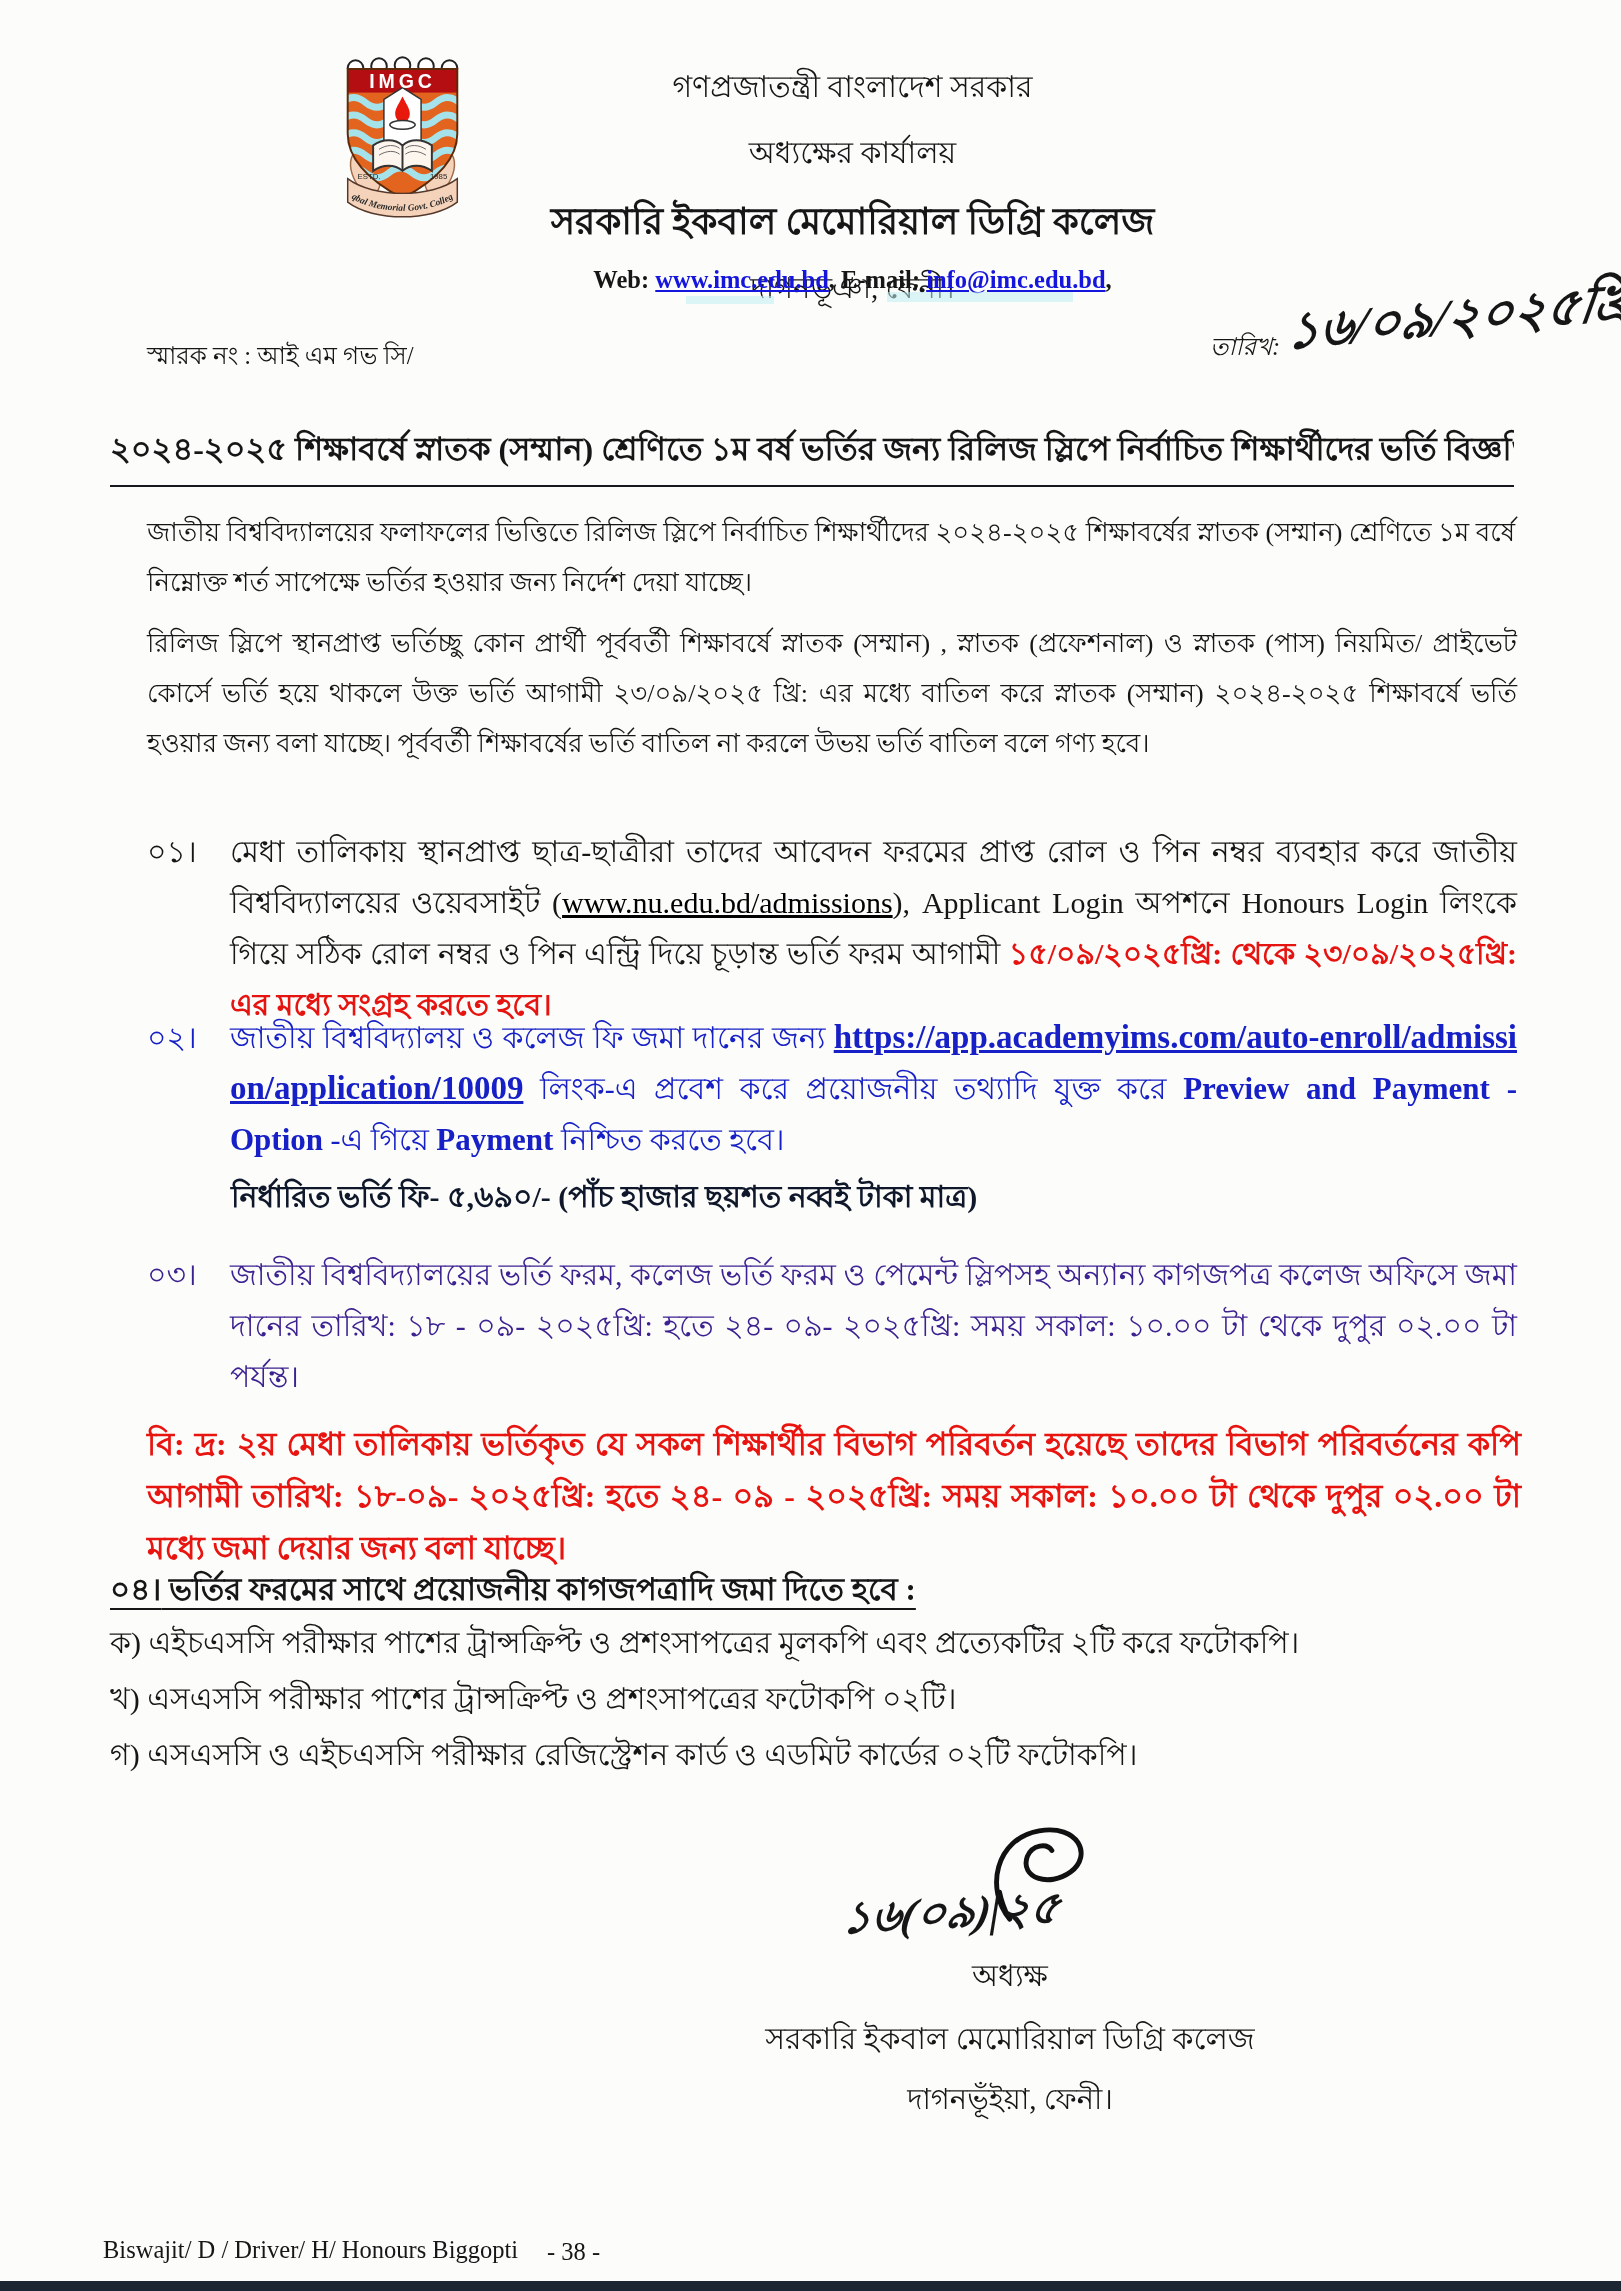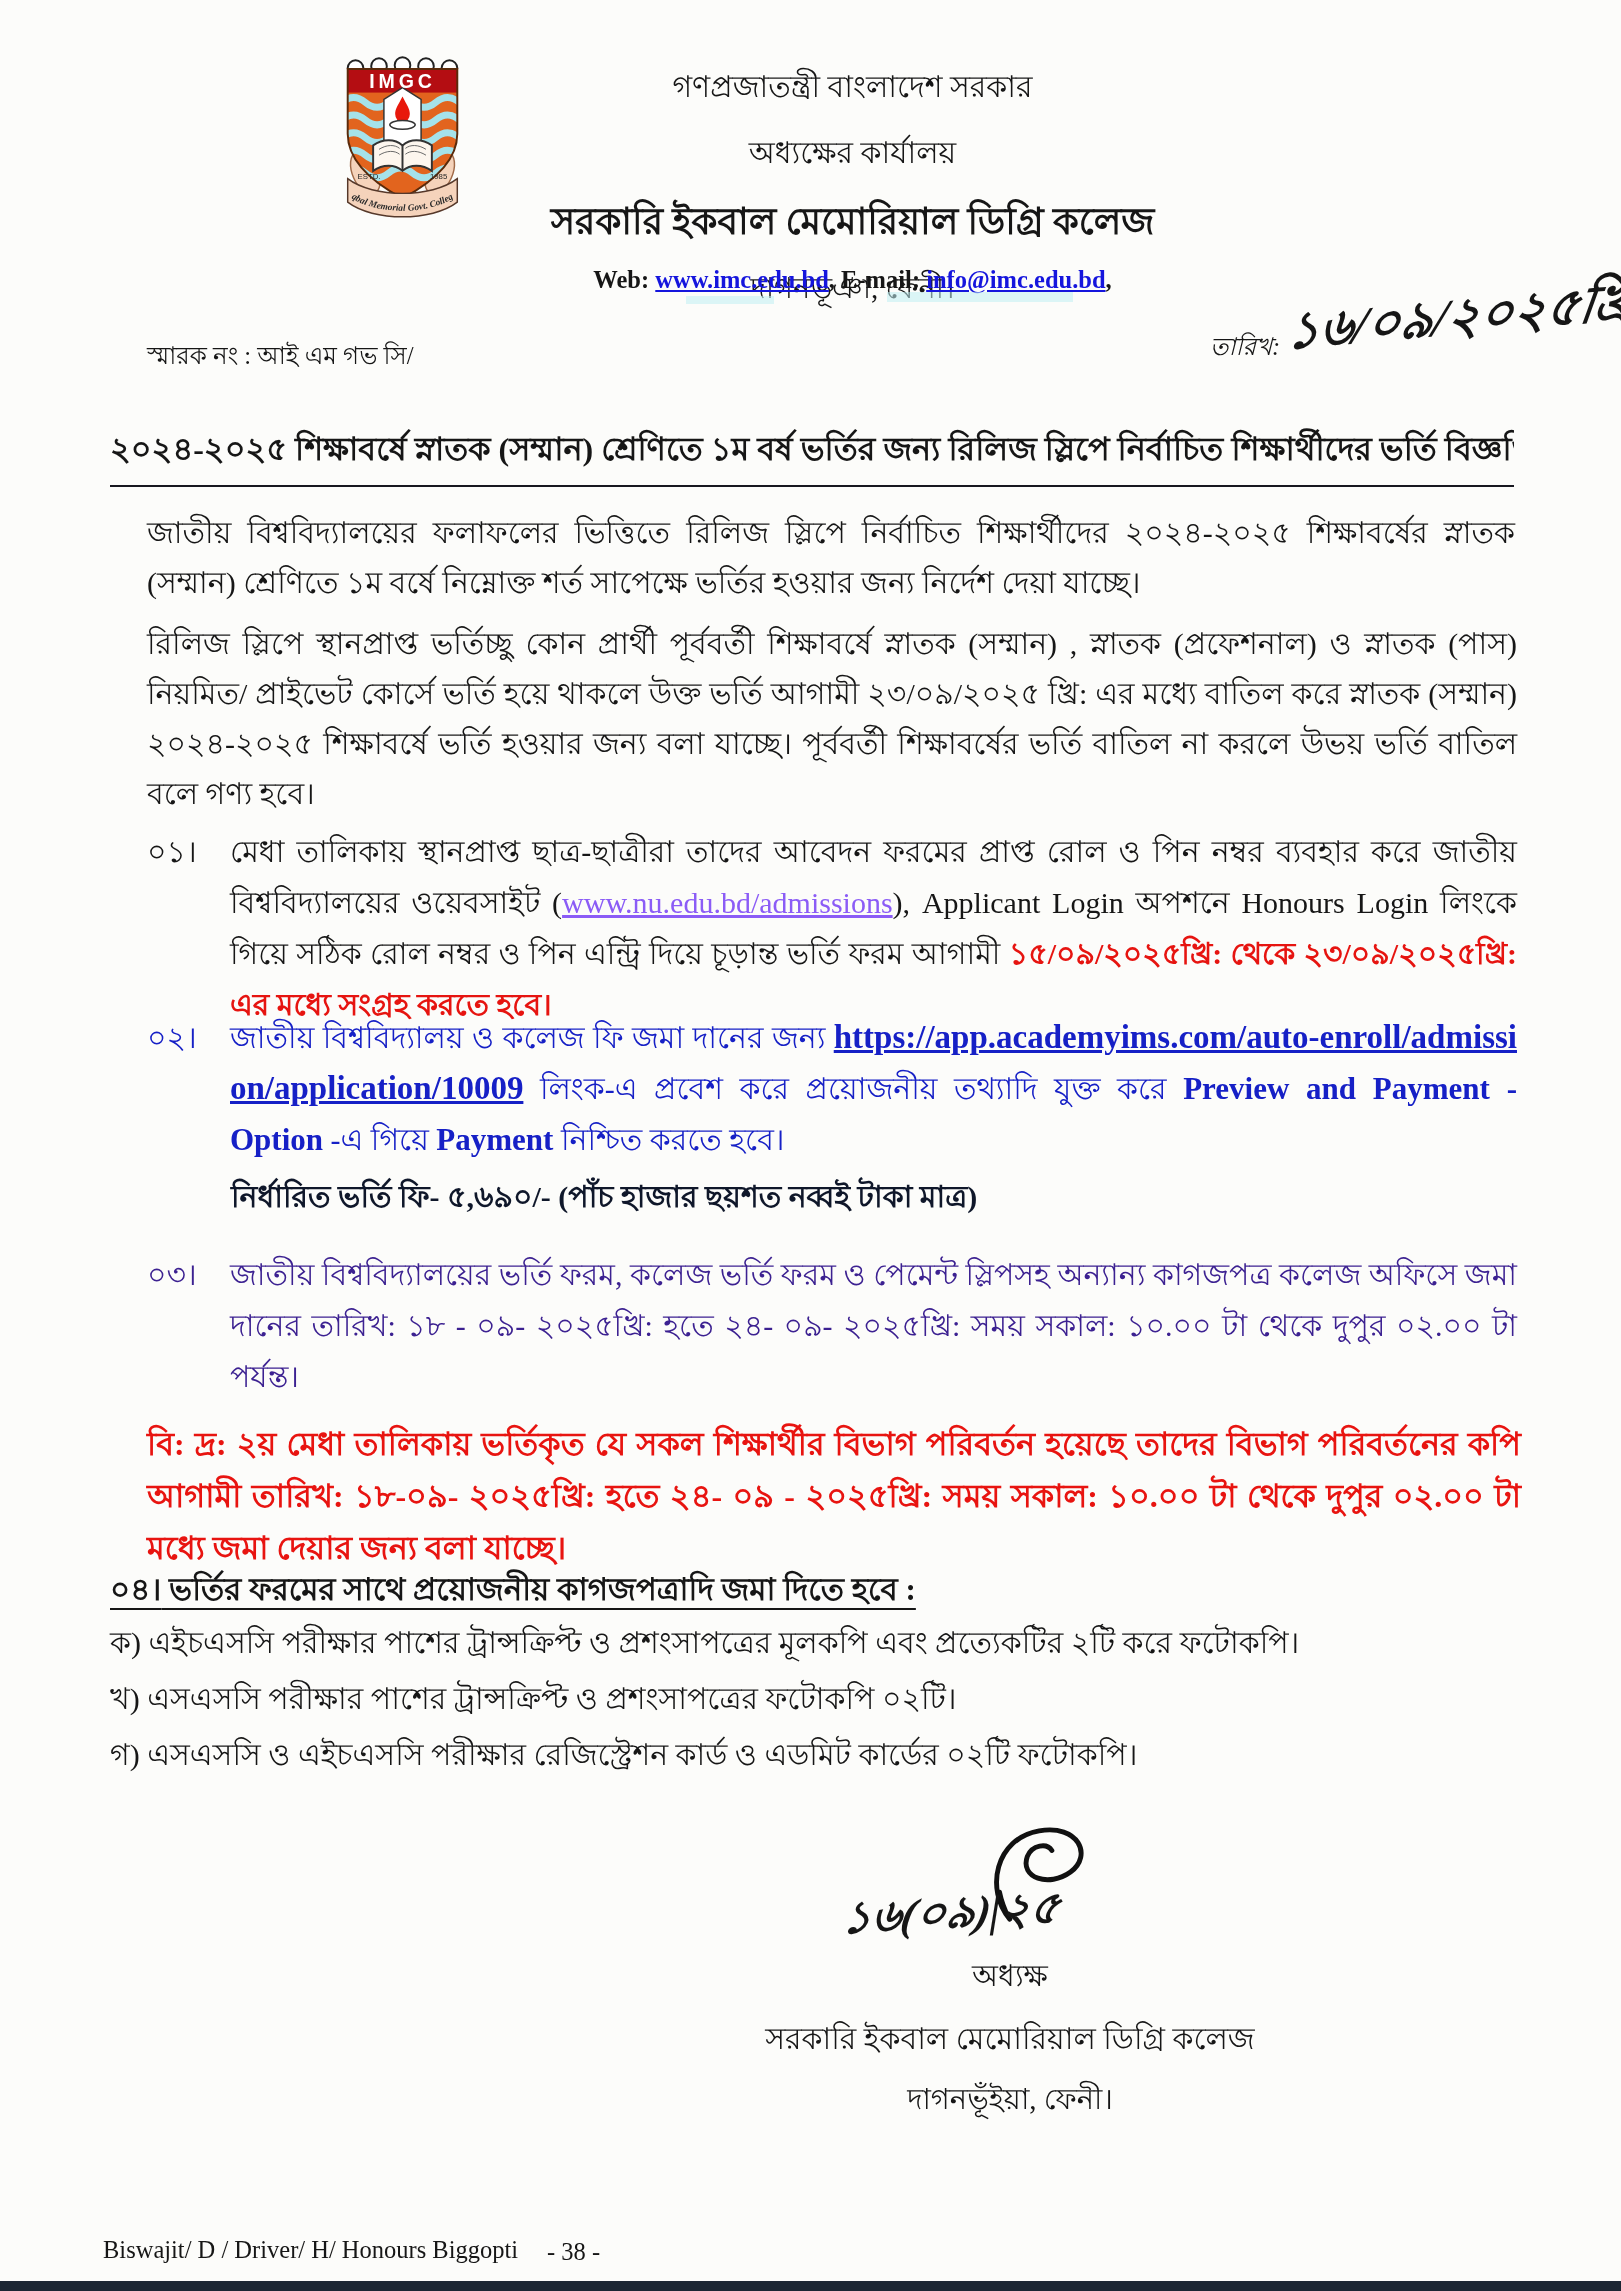--- a/index.html
+++ b/index.html
@@ -26,29 +26,29 @@
     font-size:51px; font-weight:bold; font-style:italic; white-space:nowrap;
     transform:rotate(-5deg) skewX(-12deg);
   }
   .artifact { position:absolute; background:#bfeef2; opacity:.55; }
   
   .doc-title {
     position:absolute; left:110px; top:424px; width:1404px;
     font-size:32px; font-weight:bold; text-align:justify; text-align-last:justify;
     padding-bottom:6.9px; border-bottom:2.9px solid #17171f; white-space:nowrap; overflow:hidden;
   }
-  .para { font-size:30px; line-height:50px; text-align:justify; }
+  .para { font-size:26px; line-height:50px; text-align:justify; }
   .p1 { position:absolute; left:147px; top:508px; width:1368px; }
   .p2 { position:absolute; left:147px; top:619px; width:1370px; }
   .item { position:absolute; left:147px; width:1370px; font-size:30px; line-height:51px;
           text-align:justify; padding-left:83px; text-indent:-83px; box-sizing:border-box; }
   .item .no { display:inline-block; width:83px; text-indent:0; }
   .i1 { top:826px; }
   .i1 .red-dates { color:#e61410; font-weight:bold; }
-  .i1 .url { color:#8b5cf6; text-decoration:underline; }
+  .i1 .url { color:#000000; text-decoration:underline; }
   .i2 { top:1012px; color:#1620c6; }
   .i2 .url { font-weight:bold; font-size:33px; text-decoration:underline; word-break:break-all; line-height:51px; }
   .i2 .en  { font-weight:bold; font-size:31px; }
   .fee { position:absolute; left:231px; top:1173px; font-size:30px; font-weight:bold; color:#0f172a; }
   .i3 { top:1249px; color:#3c2191; }
   .note { position:absolute; left:147px; top:1418px; width:1374px;
           font-size:32px; line-height:52px; color:#e81410; font-weight:bold; text-align:justify; }
   .h4 { position:absolute; left:110px; top:1565px; font-size:31px; font-weight:bold; }
   .h4 .u { text-decoration:underline; text-underline-offset:7.8px; text-decoration-thickness:2px; }
   .sublist { position:absolute; left:110px; top:1620px; width:1413px; font-size:30px; }

